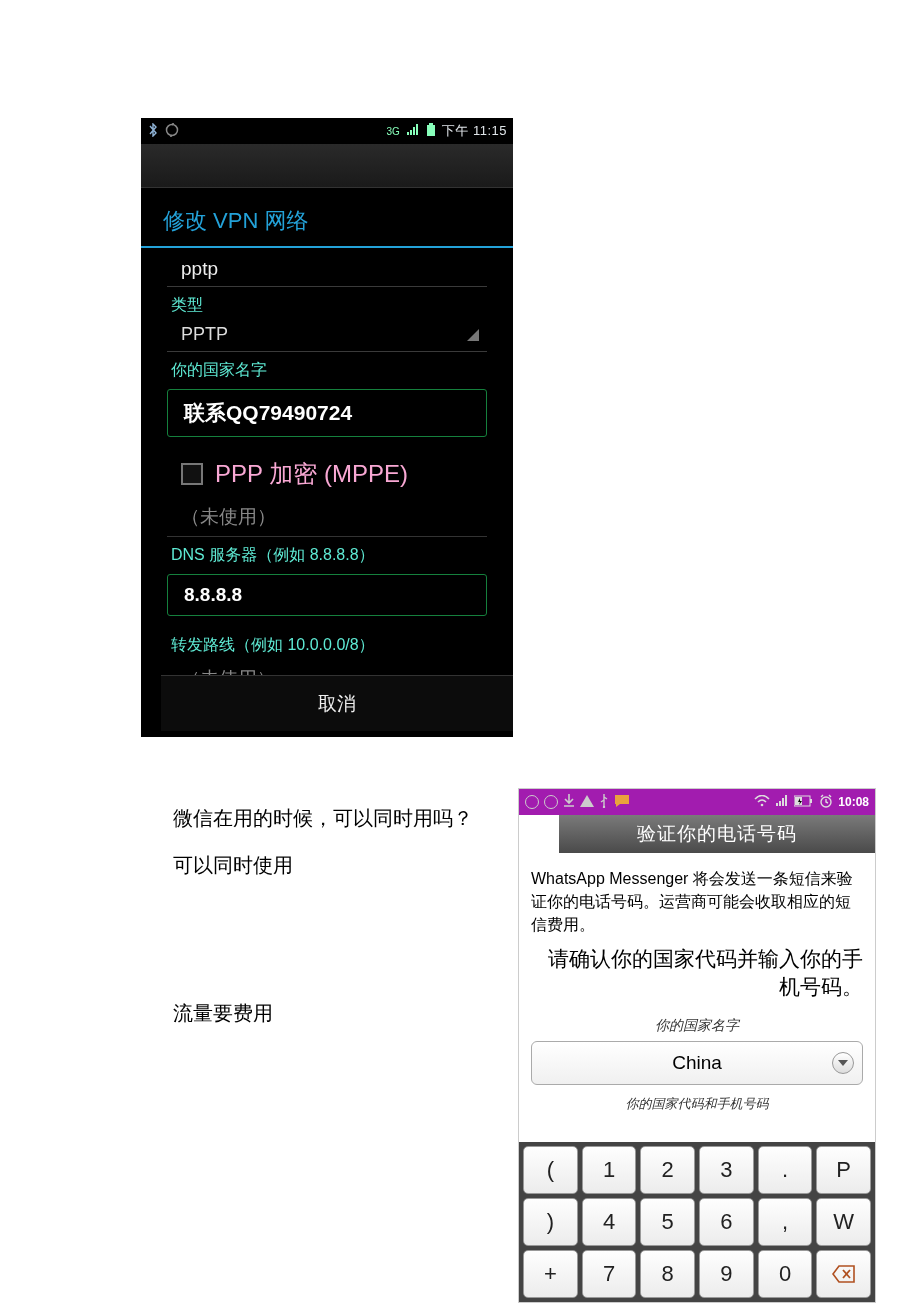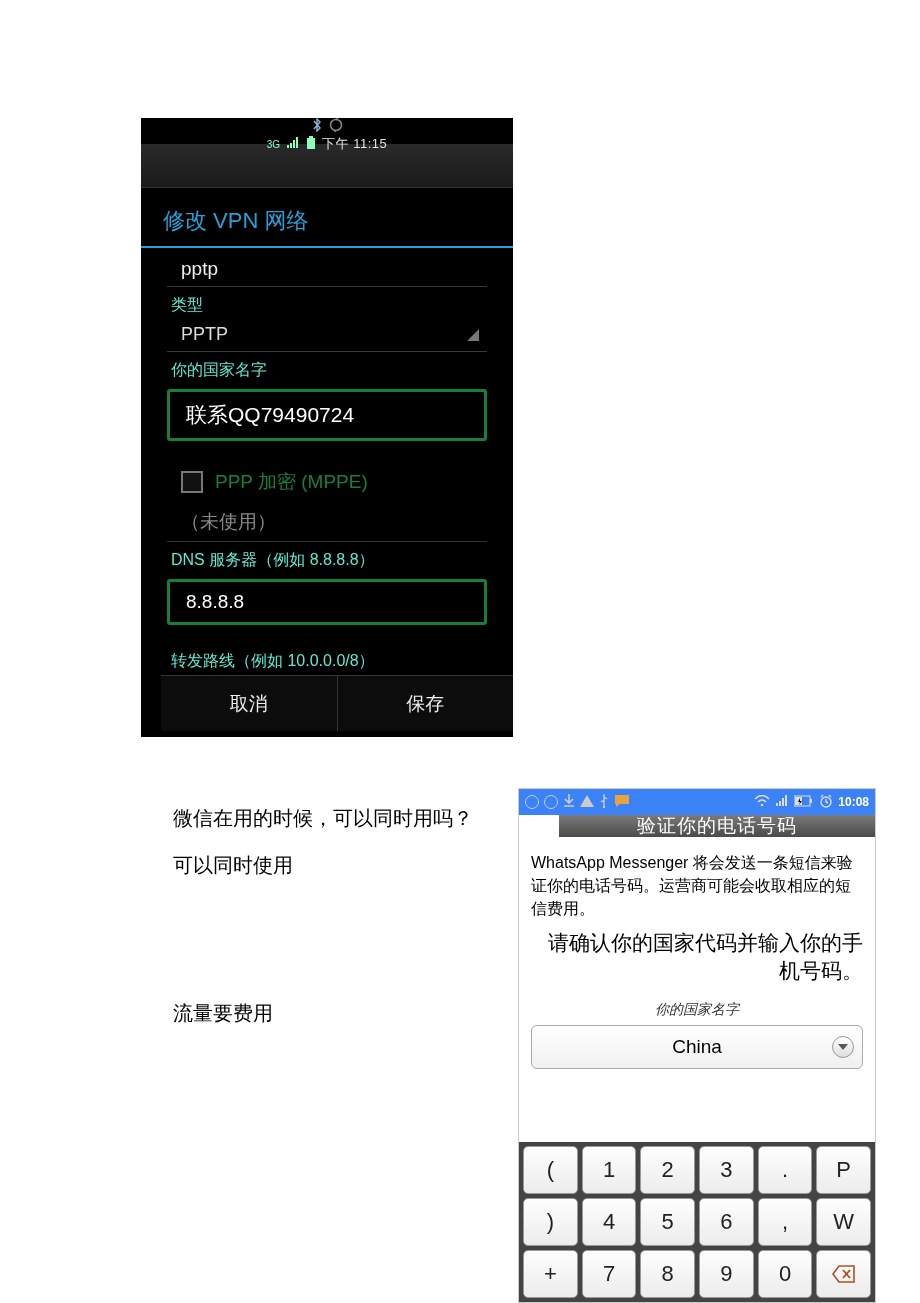--- a/index.html
+++ b/index.html
@@ -24,21 +24,20 @@
   }
   .statusbar1 {
     height: 26px;
     background: #000;
     display: flex;
     align-items: center;
     justify-content: space-between;
     padding: 0 6px;
     font-size: 13px;
     color: #dfe4e8;
-    flex-direction: column;
   }
   .sb-left, .sb-right { display: flex; align-items: center; gap: 6px; }
   .sb-icon { display:inline-block; }
   .sb-time { letter-spacing: .5px; }
   .header1 {
     height: 44px;
     background: linear-gradient(#2a2a2a,#1a1a1a);
     border-bottom: 1px solid #333;
   }
   .dialog-title {
@@ -67,27 +66,27 @@
     border-bottom: 1px solid #3a3a3a;
     padding: 6px 6px 6px 14px;
   }
   .spinner-tri {
     width: 0; height: 0;
     border-left: 12px solid transparent;
     border-bottom: 12px solid #777;
     margin-right: 2px;
   }
   .highlight-box {
-    border: 3px solid #15803d;
+    border: 1px solid #15803d;
     border-radius: 3px;
     padding: 9px 16px;
-    margin: 6px 0 18px;
+    margin: 6px 0 11px;
     color: #fff;
     font-size: 21px;
-    font-weight: 400;
+    font-weight: 700;
   }
   .check-row {
     display: flex;
     align-items: center;
     gap: 12px;
     padding: 10px 14px 6px;
   }
   .checkbox-empty {
     width: 22px; height: 22px;
     border: 2px solid #777;
@@ -133,32 +132,32 @@
     width: 358px;
     height: 515px;
     background: #fff;
     color: #000;
     border: 1px solid #ccc;
     overflow: hidden;
     font-size: 15px;
   }
   .statusbar2 {
     height: 26px;
-    background: #3b82f6;
+    background: #a21caf;
     color: #fff;
     display: flex;
     align-items: center;
     justify-content: space-between;
     padding: 0 6px;
     font-size: 12px;
   }
   .sb2-left, .sb2-right { display:flex; align-items:center; gap:5px; }
   .circ { width:14px; height:14px; border:1.5px solid #ccc; border-radius:50%; display:inline-block; }
   .titlebar2 {
-    height: 22px;
+    height: 38px;
     background: linear-gradient(#7a7a7a,#4a4a4a);
     color: #fff;
     display: flex;
     align-items: center;
     justify-content: center;
     font-size: 19px;
     letter-spacing: 1px;
     margin-left: 40px;
   }
   .info-text {
@@ -276,31 +275,30 @@
     <div class="input-line">pptp</div>
     <div class="label-small">类型</div>
     <div class="spinner-row">
       <span>PPTP</span>
       <span class="spinner-tri"></span>
     </div>
     <div class="label-small">你的国家名字</div>
     <div class="highlight-box">联系QQ79490724</div>
     <div class="check-row">
       <span class="checkbox-empty"></span>
-      <span style="font-size:19px;color:#15803d;">PPP 加密 (MPPE)</span>
+      <span style="font-size:24px;color:#f9a8d4;">PPP 加密 (MPPE)</span>
     </div>
     <div class="placeholder-text">（未使用）</div>
     <div class="label-small">DNS 服务器（例如 8.8.8.8）</div>
     <div class="highlight-box" style="font-size:19px;">8.8.8.8</div>
     <div class="label-small">转发路线（例如 10.0.0.0/8）</div>
     <div class="placeholder-text" style="border-bottom:none;">（未使用）</div>
   </div>
   <div class="btn-row">
     <div class="dlg-btn">取消</div>
-    <div class="dlg-btn">保存</div>
   </div>
 </div>
 
 <div class="body-text t1">微信在用的时候，可以同时用吗？</div>
 <div class="body-text t2">可以同时使用</div>
 <div class="body-text t3">流量要费用</div>
 
 <div class="phone2">
   <div class="statusbar2">
     <div class="sb2-left">
@@ -358,20 +356,21 @@
     </div>
   </div>
   <div class="titlebar2">验证你的电话号码</div>
   <div class="info-text">WhatsApp Messenger 将会发送一条短信来验证你的电话号码。运营商可能会收取相应的短信费用。</div>
   <div class="prompt-text">请确认你的国家代码并输入你的手机号码。</div>
   <div class="small-italic">你的国家名字</div>
   <div class="country-select">
     <span>China</span>
     <span class="dd-arrow"></span>
   </div>
+  <div class="small-italic2">你的国家代码和手机号码</div>
   <div class="keypad">
     <div class="kp-row">
       <div class="kp-key">(</div>
       <div class="kp-key">1</div>
       <div class="kp-key">2</div>
       <div class="kp-key">3</div>
       <div class="kp-key">.</div>
       <div class="kp-key">P</div>
     </div>
     <div class="kp-row">

